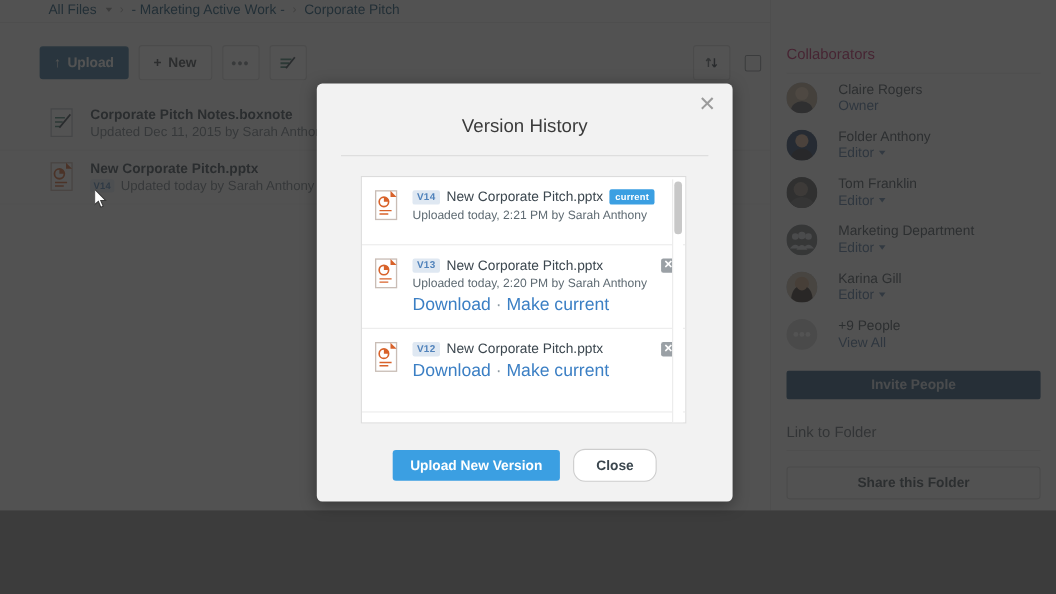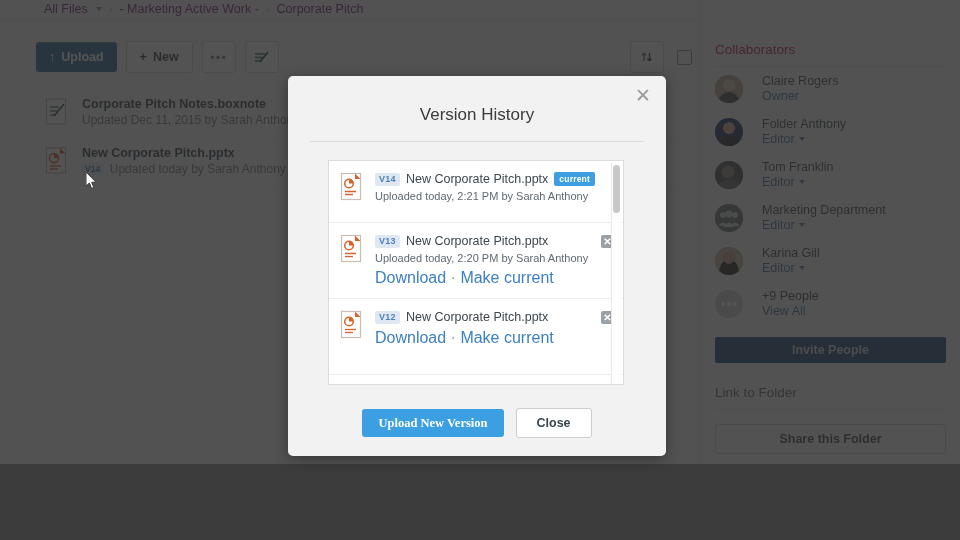--- a/index.html
+++ b/index.html
@@ -30,21 +30,21 @@
   .breadcrumb {
     position: absolute;
     left: 44px; top: 0px;
     height: 18px;
     display: flex; align-items: center;
     gap: 7px;
     font-size: 12.5px;
     color: #6b6b6b;
     white-space: nowrap;
   }
-  .crumb { color: #701a75; }
+  .crumb { color: #0c4a6e; }
   .crumb-caret {
     display: inline-block;
     width: 0; height: 0;
     border-left: 3.5px solid transparent;
     border-right: 3.5px solid transparent;
     border-top: 4px solid #8a8a8a;
     margin-left: 1px;
   }
   .crumb-sep { color: #a8a8a8; font-size: 11px; }
 
@@ -304,27 +304,27 @@
     height: 66px;
     display: flex; align-items: center; justify-content: center;
     gap: 12px;
   }
   .btn-primary {
     height: 28px; padding: 0 16px;
     background: #3b9fe2;
     border-radius: 3px;
     color: #ffffff;
     font-size: 12.5px; font-weight: bold;
-    display: flex; align-items: center; justify-content: center; font-family: Liberation Serif, serif;
+    display: flex; align-items: center; justify-content: center;
   }
   .btn-secondary {
     height: 28px; padding: 0 20px;
     background: #ffffff;
     border: 1px solid #cdcdcd;
-    border-radius: 3px;
+    border-radius: 11px;
     color: #3b464e;
     font-size: 12.5px; font-weight: bold;
     display: flex; align-items: center; justify-content: center;
   }
 
   .cursor {
     position: absolute;
     left: 86px; top: 172px;
     width: 12px; height: 18px;
     z-index: 60;

